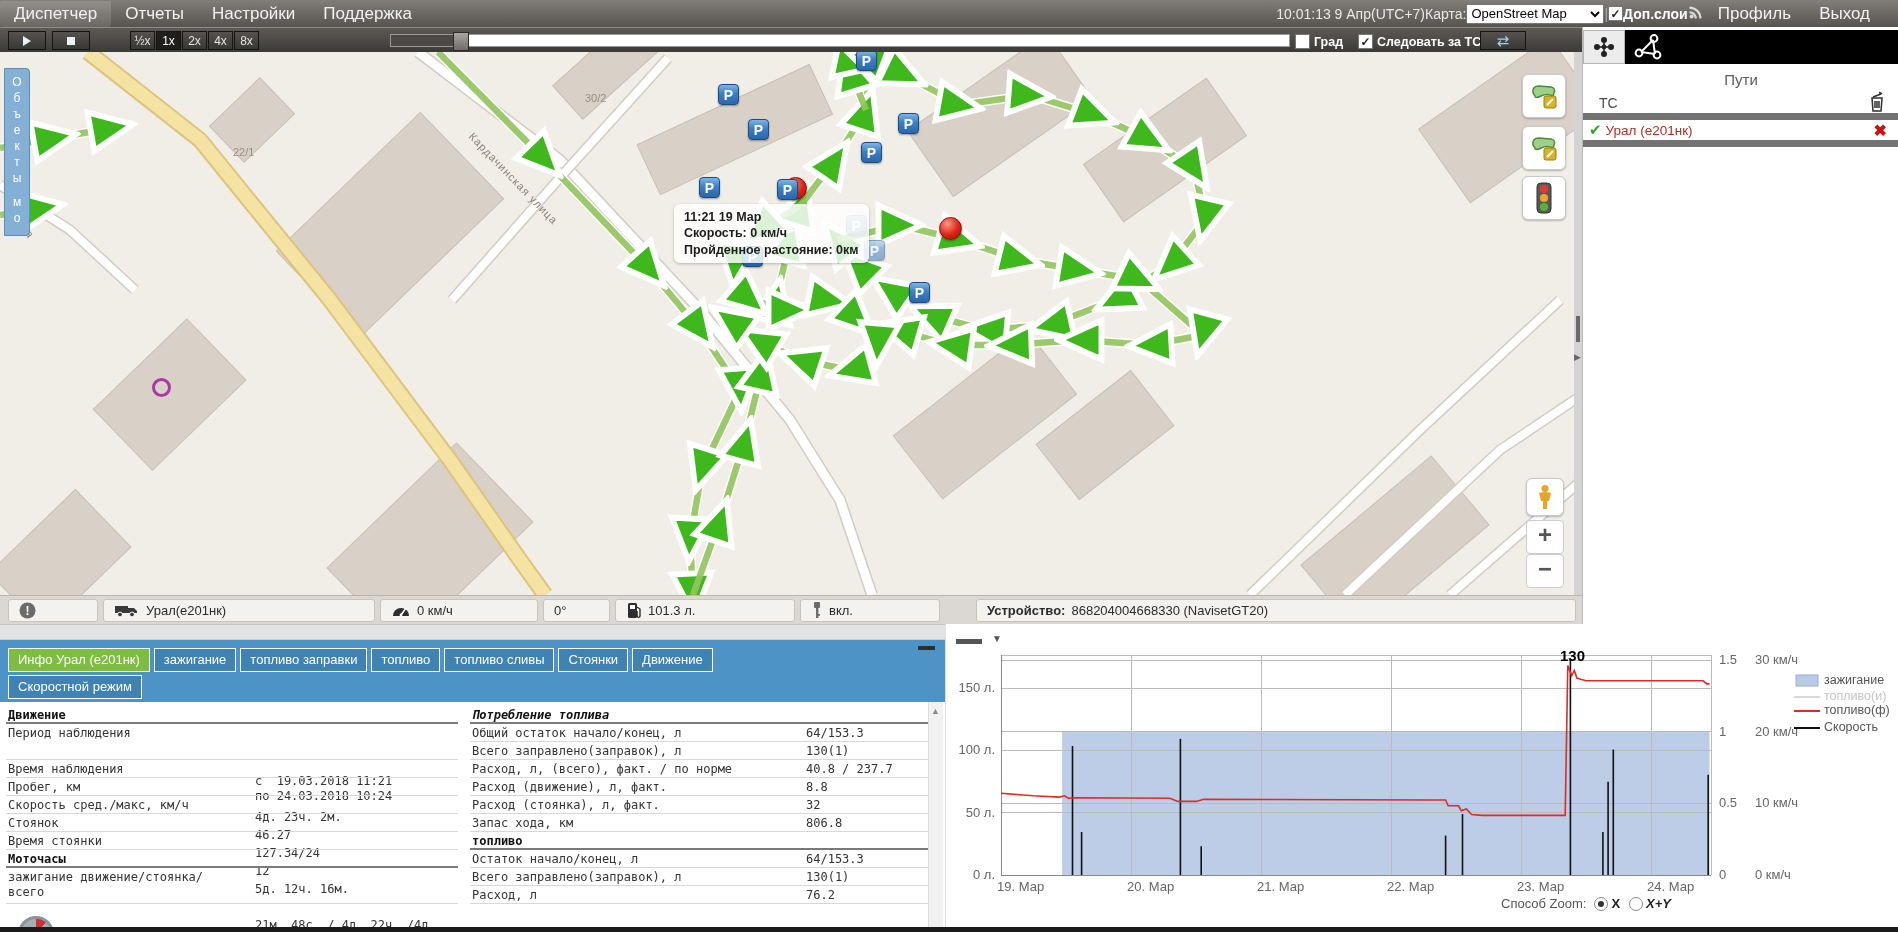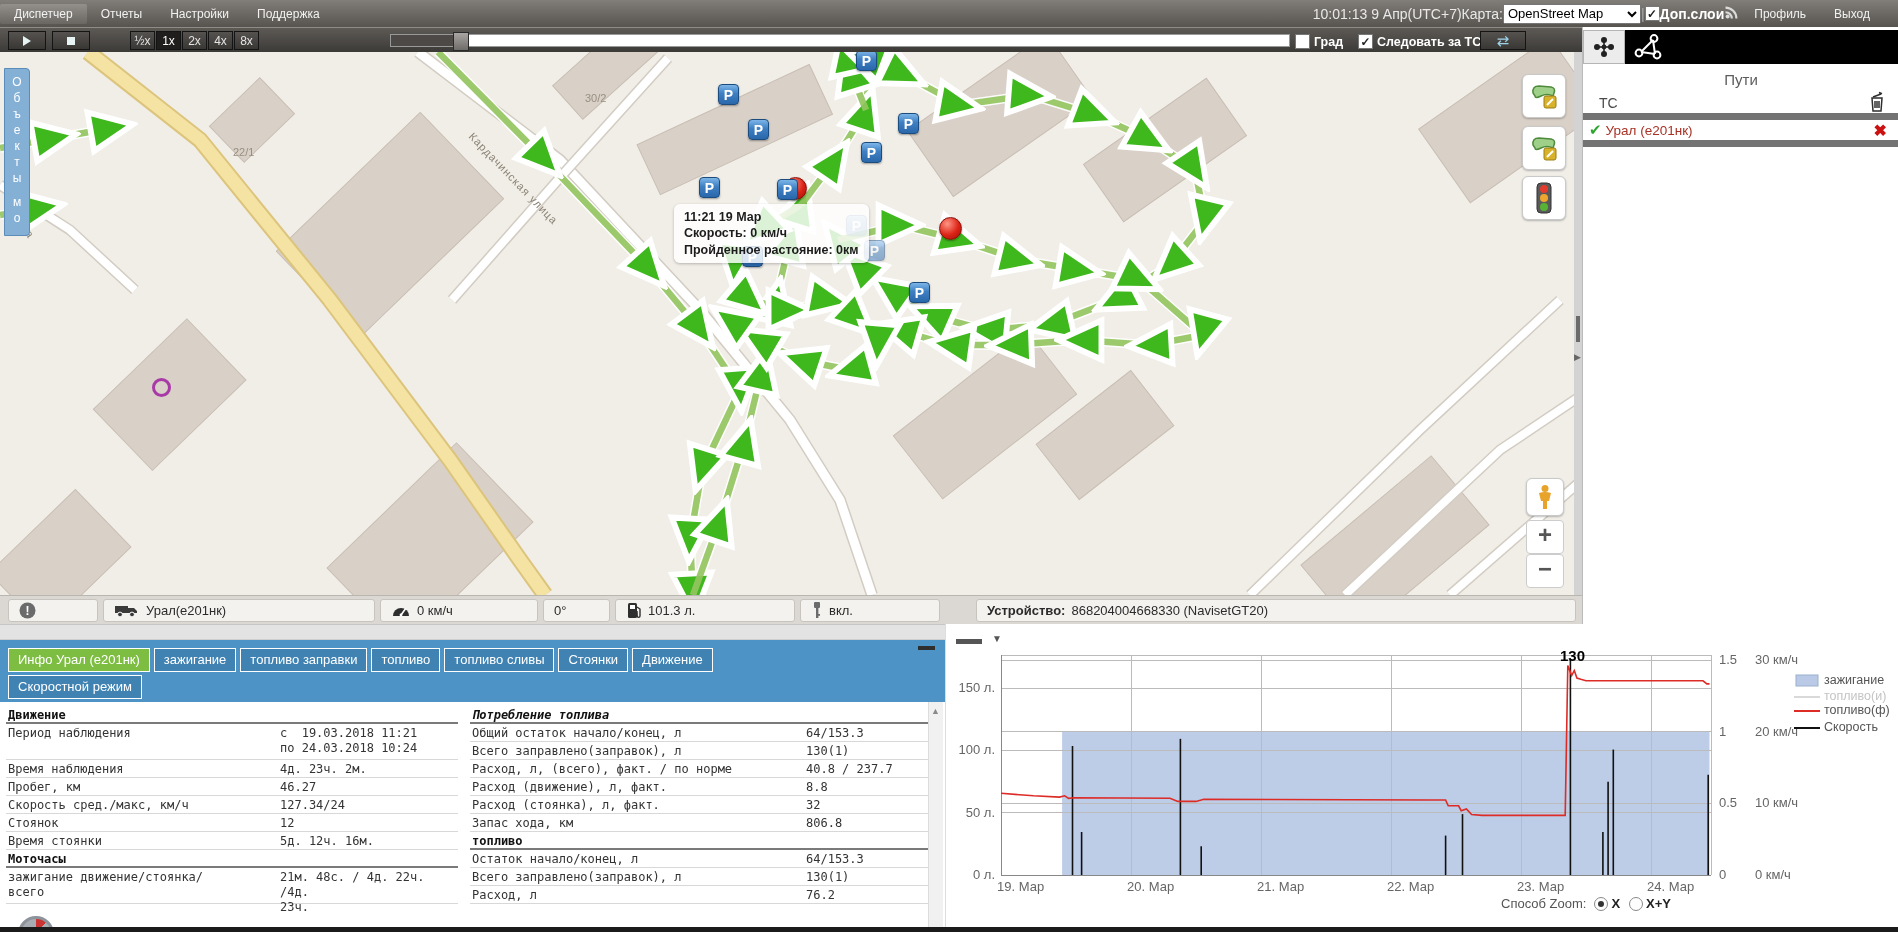--- a/index.html
+++ b/index.html
@@ -3,21 +3,21 @@
 <meta charset="utf-8">
 <style>
   html,body{margin:0;padding:0;background:#fff;}
   body{width:1898px;height:932px;position:relative;overflow:hidden;
        font-family:"Liberation Sans",sans-serif;-webkit-font-smoothing:antialiased;}
   .abs{position:absolute;}
 
   
   #menubar{left:0;top:0;width:1898px;height:27px;
     background:linear-gradient(#817d79,#57544f);display:flex;align-items:center;z-index:40;}
-  .menu-item{color:#f2f2f2;font-size:12px;padding:3px 14px;cursor:default;}
+  .menu-item{color:#f2f2f2;font-size:17px;padding:3px 14px;cursor:default;}
   .menu-item.active{background:linear-gradient(#93908c,#6a6763);border-radius:2px;}
   #menubar-right{margin-left:auto;display:flex;align-items:center;color:#e9e9e9;font-size:14px;padding-right:14px;}
   #map-select{font-size:13px;height:20px;width:138px;font-family:"Liberation Sans",sans-serif;}
   .cbx{width:13px;height:13px;background:#fff;border:1px solid #777;display:inline-flex;
        align-items:center;justify-content:center;font-size:12px;font-weight:bold;color:#222;line-height:1;}
   .lbl-bold{font-weight:bold;color:#fff;}
 
   
   #toolbar{left:0;top:27px;width:1582px;height:25px;
     background:linear-gradient(#5d5a56,#3c3a37);border-top:1px solid #8f8c88;box-sizing:border-box;z-index:39;}
@@ -88,21 +88,21 @@
   #tabs-row2{position:absolute;left:6px;top:35px;}
   #panel-min-dash{position:absolute;left:918px;top:6px;width:17px;height:4px;background:#2e2e2e;}
   #info-table{position:absolute;left:0;top:62px;width:945px;height:225px;font-family:"DejaVu Sans Mono",monospace;font-size:12px;color:#333;}
   .tcol{position:absolute;top:4px;}
   #tcol-left{left:6px;width:452px;}
   #tcol-right{left:470px;width:458px;}
   .trow{position:relative;border-bottom:1px solid #d8d8d8;box-sizing:border-box;}
   .trow.hdr{font-weight:bold;color:#111;border-bottom:2px solid #7a7a7a;}
   .tlabel{padding:2px 0 0 2px;white-space:pre-wrap;line-height:15px;}
   .tval{position:absolute;top:2px;white-space:pre-wrap;line-height:15px;}
-  #tcol-left .tval{left:274px;}
+  #tcol-left .tval{left:249px;margin-top:48px;}
   #tcol-right .tval{left:336px;}
   #tbl-scroll{position:absolute;left:928px;top:62px;width:14px;height:225px;background:#f1f1f1;border-left:1px solid #ddd;}
   #tbl-scroll .up{position:absolute;left:2px;top:4px;color:#8a8a8a;font-size:9px;}
   #partial-pie{position:absolute;left:18px;top:276px;width:30px;height:30px;border-radius:50%;
      background:conic-gradient(#c33 0 40deg,#a8adb4 40deg 360deg);border:3px solid #8d939b;}
 
   
   #chart-panel{left:945px;top:624px;width:953px;height:303px;background:#fff;border-left:1px solid #ddd;box-sizing:border-box;z-index:9;}
   #chart-dash{position:absolute;left:10px;top:15px;width:26px;height:5px;background:#555;}
   #chart-caret{position:absolute;left:46px;top:9px;color:#555;font-size:10px;}
@@ -590,18 +590,18 @@
       <text x="878" y="90" font-size="12.5" fill="#555">топливо(ф)</text>
       <line x1="848" y1="104" x2="874" y2="104" stroke="#111111" stroke-width="2"></line>
       <text x="878" y="107" font-size="12.5" fill="#555">Скорость</text>
     </svg>
   <div id="zoom-ctl">
     <span>Способ Zoom:</span>
     <span id="zoom-opts" style="display:flex;align-items:center;gap:3px;">
         <span class="radio sel"></span>
         <span class="radio-lab" style="margin-right: 6px;">X</span>
         <span class="radio"></span>
-        <span class="radio-lab" style="margin-right: 6px;">X+Y</span>
+        <span class="radio-lab" style="margin-right: 6px; font-style: italic;">X+Y</span>
       </span>
   </div>
 </div>
 
 <div id="bottom-strip" class="abs"></div>
 
 </body></html>

